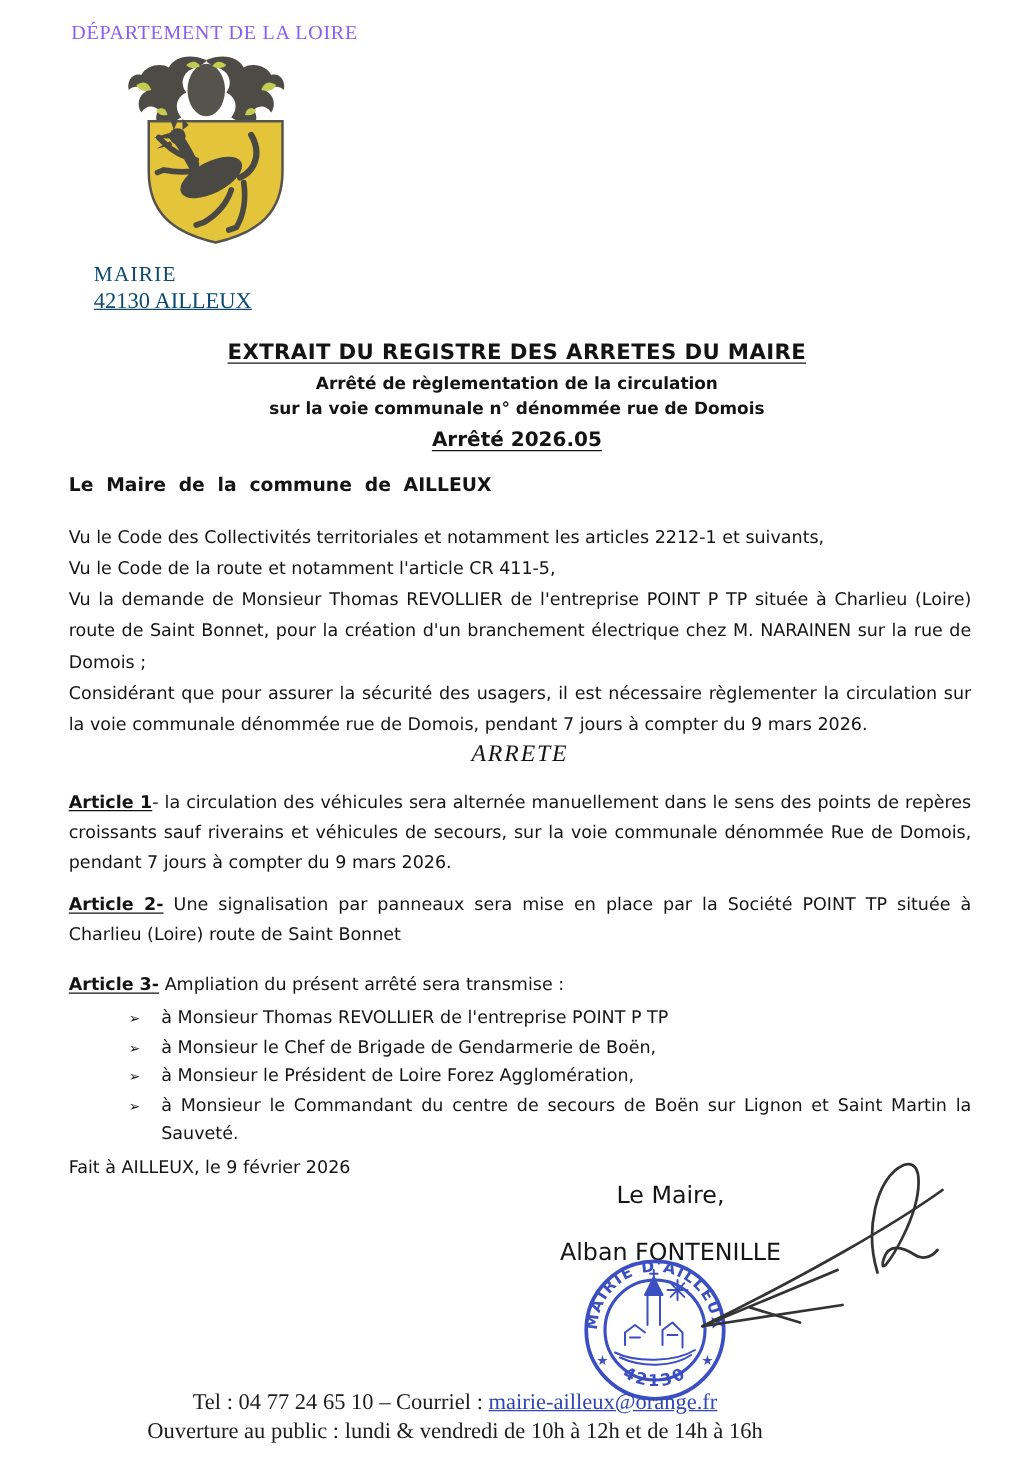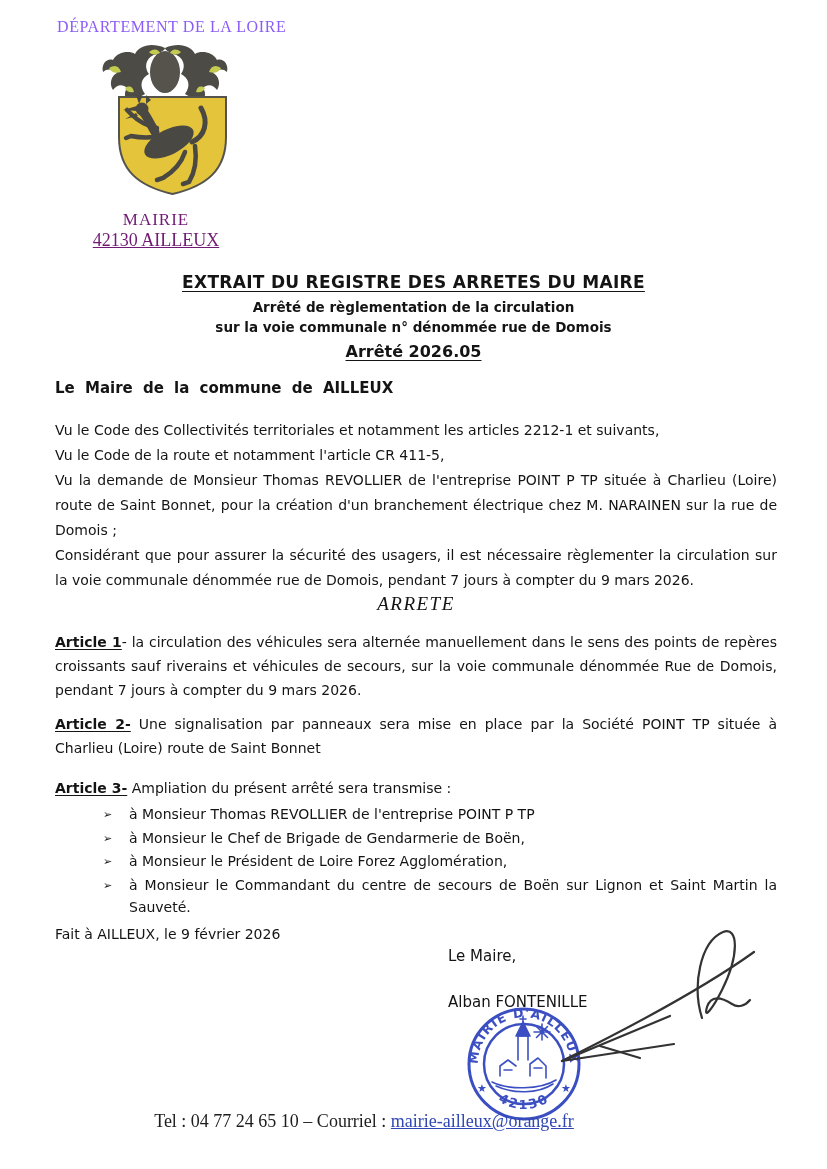--- a/index.html
+++ b/index.html
@@ -8,21 +8,21 @@
     width:827px;height:1169px;
     background:#fff;
     overflow:hidden;
     font-family:"DejaVu Sans",sans-serif;
     color:#141414;
   }
 
   
   .dept{position:absolute;left:57px;top:18px;font-family:"Liberation Serif",serif;font-size:16px;letter-spacing:.6px;color:#8b5cf6;}
   .arms{position:absolute;left:99px;top:42px;}
-  .mairie-block{position:absolute;left:75px;top:210px;width:162px;text-align:center;font-family:"Liberation Serif",serif;color:#701a75;}
+  .mairie-block{position:absolute;left:75px;top:210px;width:162px;font-family:"Liberation Serif",serif;color:#0c4a6e;}
   .mairie-block .m1{font-size:17px;letter-spacing:1px;}
   .mairie-block .m2{font-size:18px;margin-top:0;text-decoration:underline;}
 
   
   .title-block{position:absolute;left:0;top:272px;width:827px;text-align:center;}
   .doc-title{font-size:17px;font-weight:bold;text-decoration:underline;text-underline-offset:3px;letter-spacing:.3px;}
   .doc-sub{font-size:13.5px;font-weight:bold;margin-top:7px;}
   .doc-sub2{font-size:13.5px;font-weight:bold;margin-top:4px;}
   .doc-ref{font-size:16px;font-weight:bold;text-decoration:underline;text-underline-offset:3px;margin-top:7px;}
 
@@ -38,21 +38,21 @@
   .sec-a3{top:776px;}
   .art-label{font-weight:bold;text-decoration:underline;text-underline-offset:2px;}
   .sec-fait{top:922px;}
 
   ul.recip{list-style:none;margin:3px 0 0 0;padding:0 0 0 48px;}
   ul.recip li{display:flex;line-height:22.5px;margin:0;}
   .arrow{flex:none;width:26px;font-size:11px;padding-top:1px;color:#141414;}
   .li-text{flex:1;text-align:justify;}
 
   
-  .sign{position:absolute;left:448px;top:946px;font-size:15px;line-height:20px;}
+  .sign{position:absolute;left:448px;top:946px;font-size:19px;line-height:20px;text-align:center;}
   .sign .name{margin-top:26px;}
   .signature-svg{position:absolute;left:540px;top:918px;z-index:5;}
   .stamp-svg{position:absolute;left:458px;top:1002px;z-index:2;}
 
   
   .footer{position:absolute;left:0;top:1110px;width:683px;box-sizing:border-box;padding-left:45px;
           text-align:center;font-family:"Liberation Serif",serif;font-size:18px;line-height:23px;color:#1c1c1c;z-index:3;}
   .email{color:#2f46b4;text-decoration:underline;}
 </style>
 </head>
@@ -192,15 +192,16 @@
         <path d="M72 74 L72 62 L80 56 L88 64 L88 76"></path>
         <path d="M46 68 H54 M76 66 H84"></path>
       </g>
     </g>
   </svg>
 
   <div class="footer">
     <div>
       <span>Tel : 04 77 24 65 10 – Courriel : </span><a class="email" href="#">mairie-ailleux@orange.fr</a>
     </div>
+    <div>Ouverture au public : lundi &amp; vendredi de 10h à 12h et de 14h à 16h</div>
   </div>
 
 </div>
 
 </body></html>

